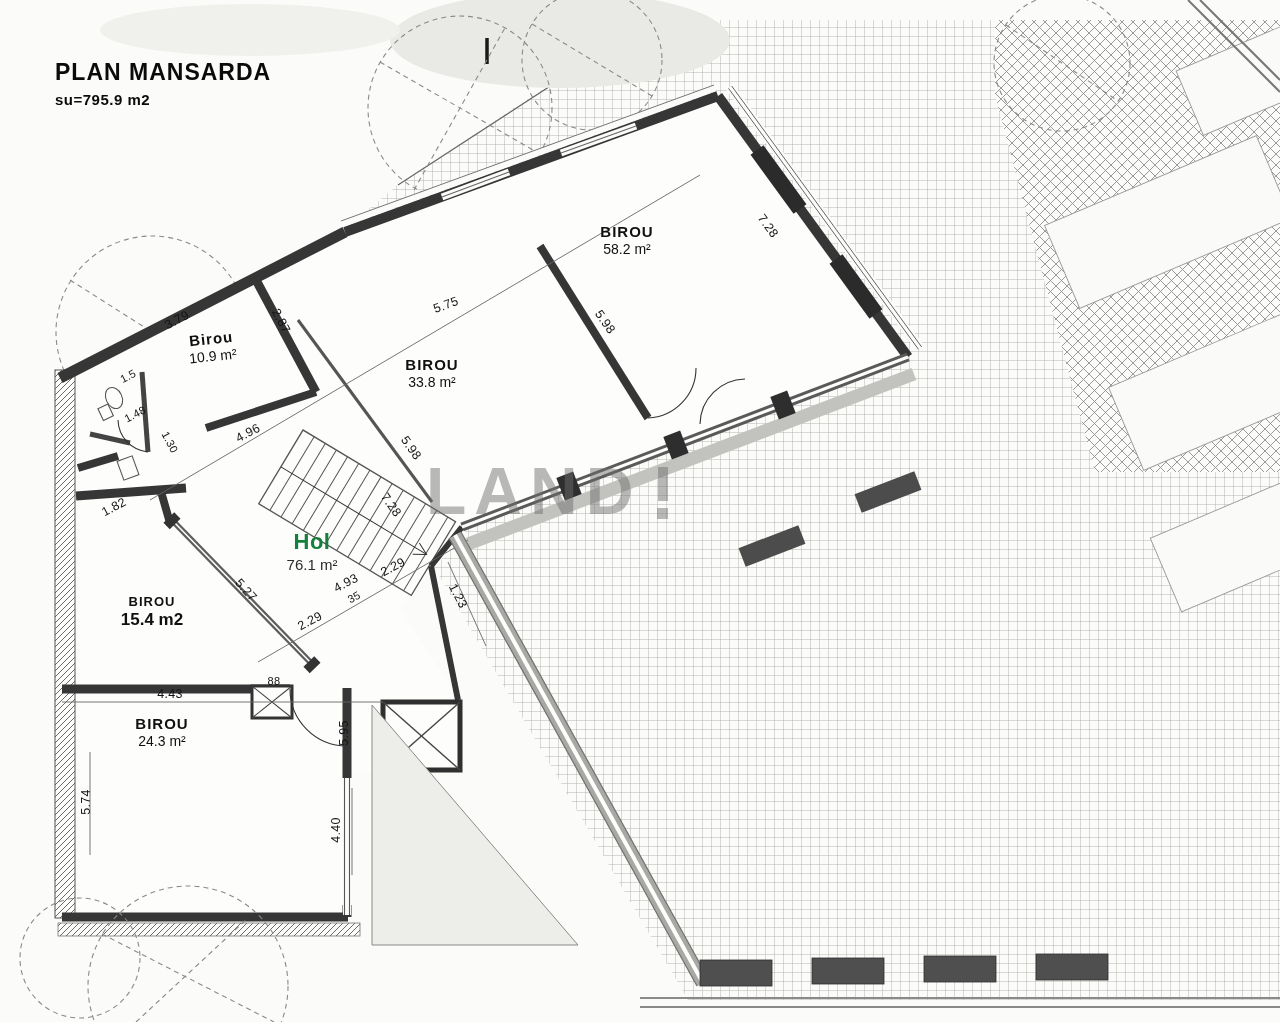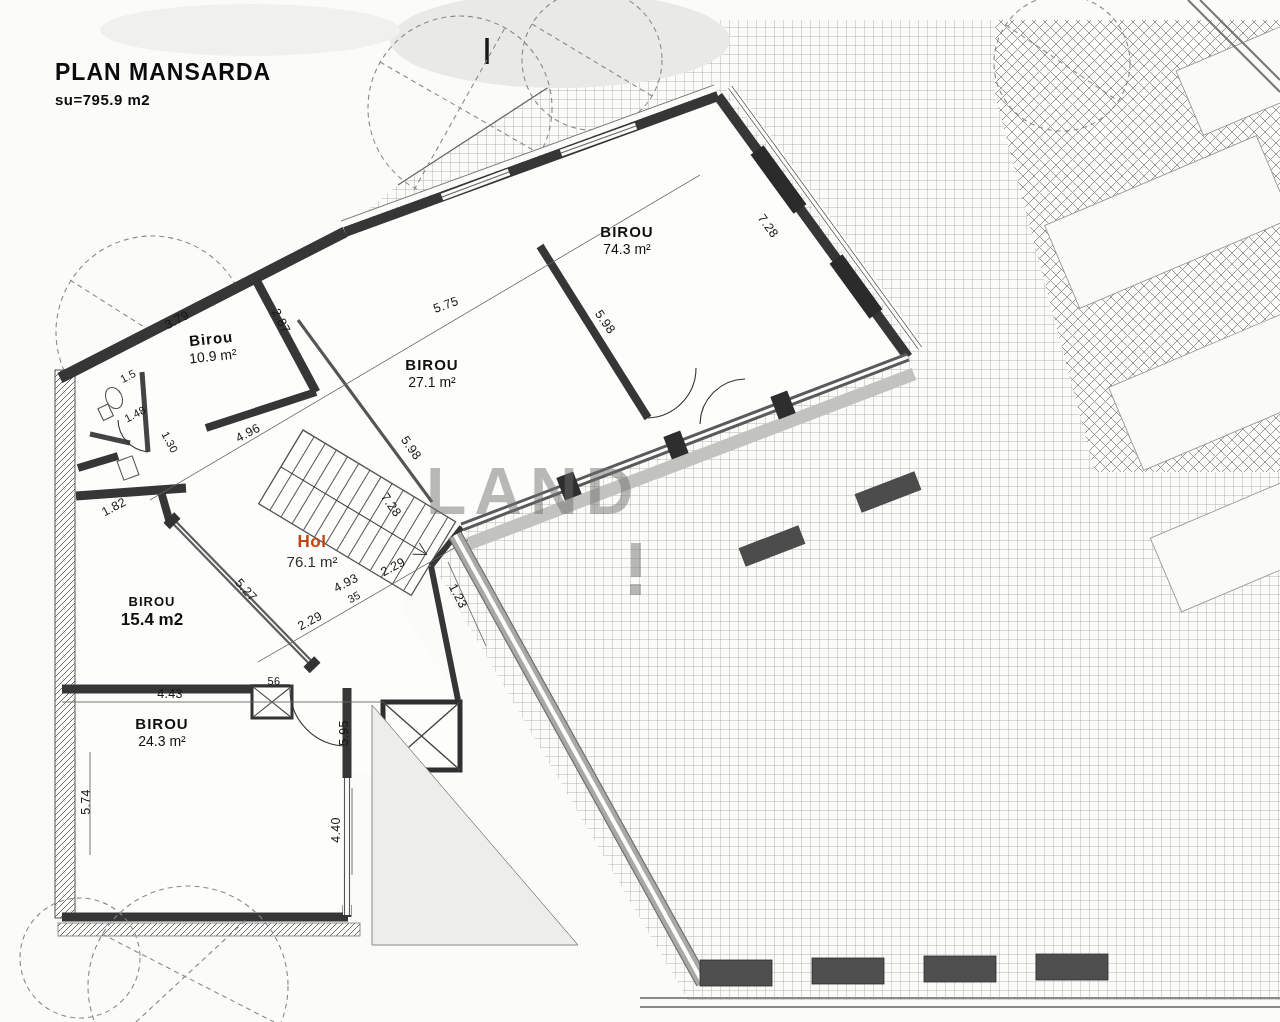--- a/index.html
+++ b/index.html
@@ -8,30 +8,30 @@
     background:#fbfbf9;font-family:"Liberation Sans",sans-serif;
   }
   .canvas svg{position:absolute;left:0;top:0;}
   .title{position:absolute;left:55px;top:52px;color:#0b0b0b;z-index:5;margin-top:7px;}
   .title .t1{font-size:23px;font-weight:bold;letter-spacing:1px;}
   .title .t2{font-size:15px;font-weight:bold;margin-top:5px;letter-spacing:.5px;}
   .room{position:absolute;transform:translate(-50%,-50%);text-align:center;color:#101010;z-index:4;white-space:nowrap;}
   .room .rn{font-weight:bold;font-size:15px;letter-spacing:1px;}
   .room .ra{font-size:14px;margin-top:1px;}
   .room.tilt{transform:translate(-50%,-50%) rotate(-6deg);}
-  .room.hol .rn{font-size:17px;color:#c2410c;letter-spacing:.5px;}
+  .room.hol .rn{font-size:22px;color:#15803d;letter-spacing:.5px;}
   .room.hol .ra{font-size:15px;color:#2c2c2c;}
   .room.small .rn{font-size:13px;}
   .room.small .ra{font-size:17px;font-weight:bold;}
   .dim{
     position:absolute;transform:translate(-50%,-50%) rotate(var(--r,0deg));
     font-size:12.5px;color:#151515;white-space:nowrap;z-index:4;letter-spacing:.3px;
   }
   .dim.sm{font-size:11px;}
-  .watermark{position:absolute;left:426px;top:458px;display:flex;align-items:flex-end;gap:16px;z-index:6;pointer-events:none;flex-direction:column;}
+  .watermark{position:absolute;left:426px;top:458px;display:flex;align-items:center;gap:16px;z-index:6;pointer-events:none;}
   .wm-text{font-size:66px;font-weight:bold;color:rgba(108,108,108,.48);letter-spacing:8px;line-height:1;}
   .wm-sep{display:flex;flex-direction:column;align-items:center;margin-top:3px;}
   .wm-bar{width:10px;height:34px;background:rgba(108,108,108,.48);}
   .wm-dot{width:11px;height:11px;background:rgba(108,108,108,.48);margin-top:7px;}
 </style>
 </head>
 <body>
 
 <div class="canvas">
 
@@ -237,25 +237,25 @@
     </g>
   </svg>
 
   <div class="title">
     <div class="t1">PLAN MANSARDA</div>
     <div class="t2">su=795.9 m2</div>
   </div>
 
   <div class="room" style="left:627px;top:240px;">
     <div class="rn">BIROU</div>
-    <div class="ra">74.3 m²</div>
+    <div class="ra">58.2 m²</div>
   </div>
   <div class="room" style="left:432px;top:373px;">
     <div class="rn">BIROU</div>
-    <div class="ra">27.1 m²</div>
+    <div class="ra">33.8 m²</div>
   </div>
   <div class="room tilt" style="left:212px;top:347px;">
     <div class="rn">Birou</div>
     <div class="ra">10.9 m²</div>
   </div>
   <div class="room hol" style="left:312px;top:551px;">
     <div class="rn">Hol</div>
     <div class="ra">76.1 m²</div>
   </div>
   <div class="room small" style="left:152px;top:612px;">
@@ -279,21 +279,21 @@
   <span class="dim sm" style="left:135px;top:414px;--r:-28deg;">1.48</span>
   <span class="dim sm" style="left:170px;top:442px;--r:62deg;">1.30</span>
   <span class="dim" style="left:114px;top:507px;--r:-28deg;">1.82</span>
   <span class="dim" style="left:246px;top:590px;--r:48deg;">5.27</span>
   <span class="dim" style="left:310px;top:621px;--r:-28deg;">2.29</span>
   <span class="dim" style="left:346px;top:583px;--r:-28deg;">4.93</span>
   <span class="dim sm" style="left:354px;top:597px;--r:-28deg;">35</span>
   <span class="dim" style="left:393px;top:567px;--r:-28deg;">2.29</span>
   <span class="dim" style="left:458px;top:596px;--r:62deg;">1.23</span>
   <span class="dim" style="left:170px;top:694px;text-align:center;">4.43</span>
-  <span class="dim sm" style="left:274px;top:681px;">56</span>
+  <span class="dim sm" style="left:274px;top:681px;">88</span>
   <span class="dim" style="left:344px;top:733px;--r:-90deg;">5.95</span>
   <span class="dim" style="left:86px;top:802px;--r:-90deg;">5.74</span>
   <span class="dim" style="left:336px;top:830px;--r:-90deg;">4.40</span>
 
   <div class="watermark">
     <span class="wm-text">LAND</span>
     <span class="wm-sep">
       <span class="wm-bar"></span>
       <span class="wm-dot"></span>
     </span>

